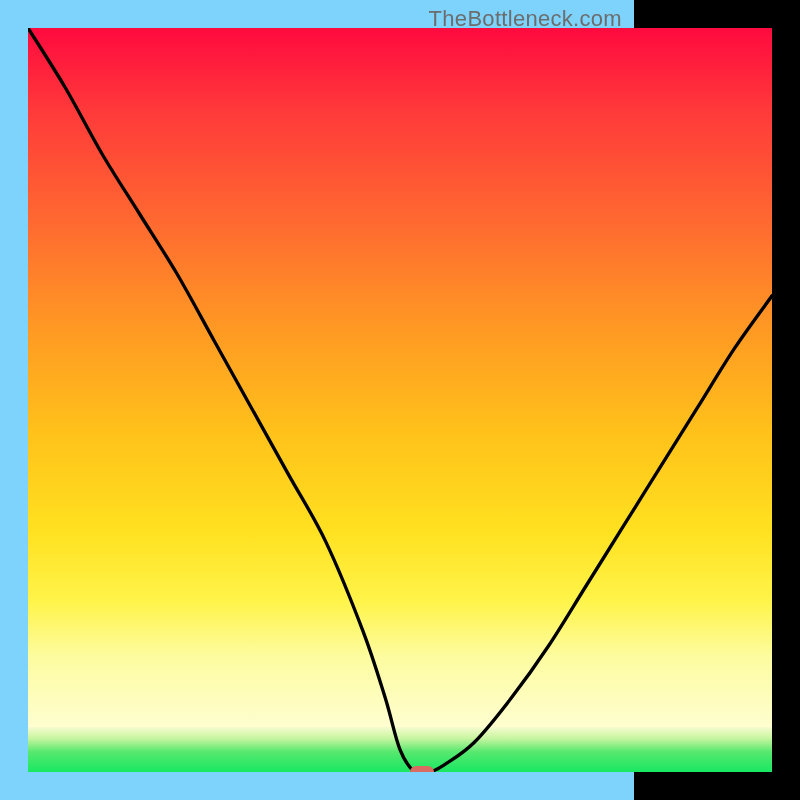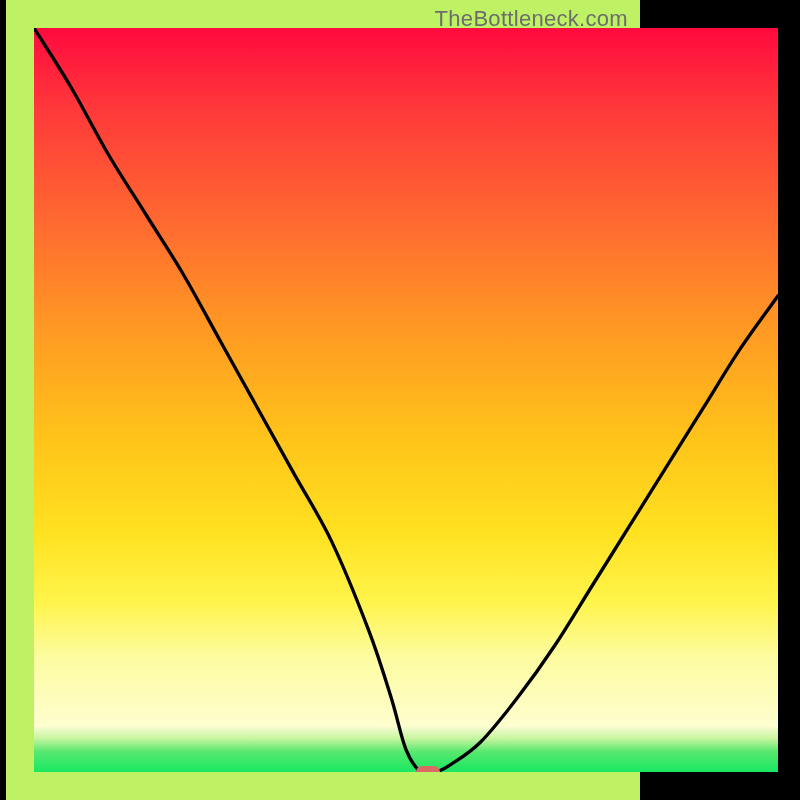--- a/index.html
+++ b/index.html
@@ -6,25 +6,25 @@
     margin: 0;
     padding: 0;
     width: 800px;
     height: 800px;
     overflow: hidden;
     background: #000;
     font-family: Arial, Helvetica, sans-serif;
   }
   .frame {
     position: absolute;
-    left: 6px;
+    left: 0;
     top: 0;
     width: 634px;
     height: 800px;
-    background: #bef264;
+    background: #7dd3fc;
   }
   .plot {
     position: absolute;
     left: 28px;
     top: 28px;
     width: 744px;
     height: 744px;
     overflow: hidden;
   }
   .gradient {

